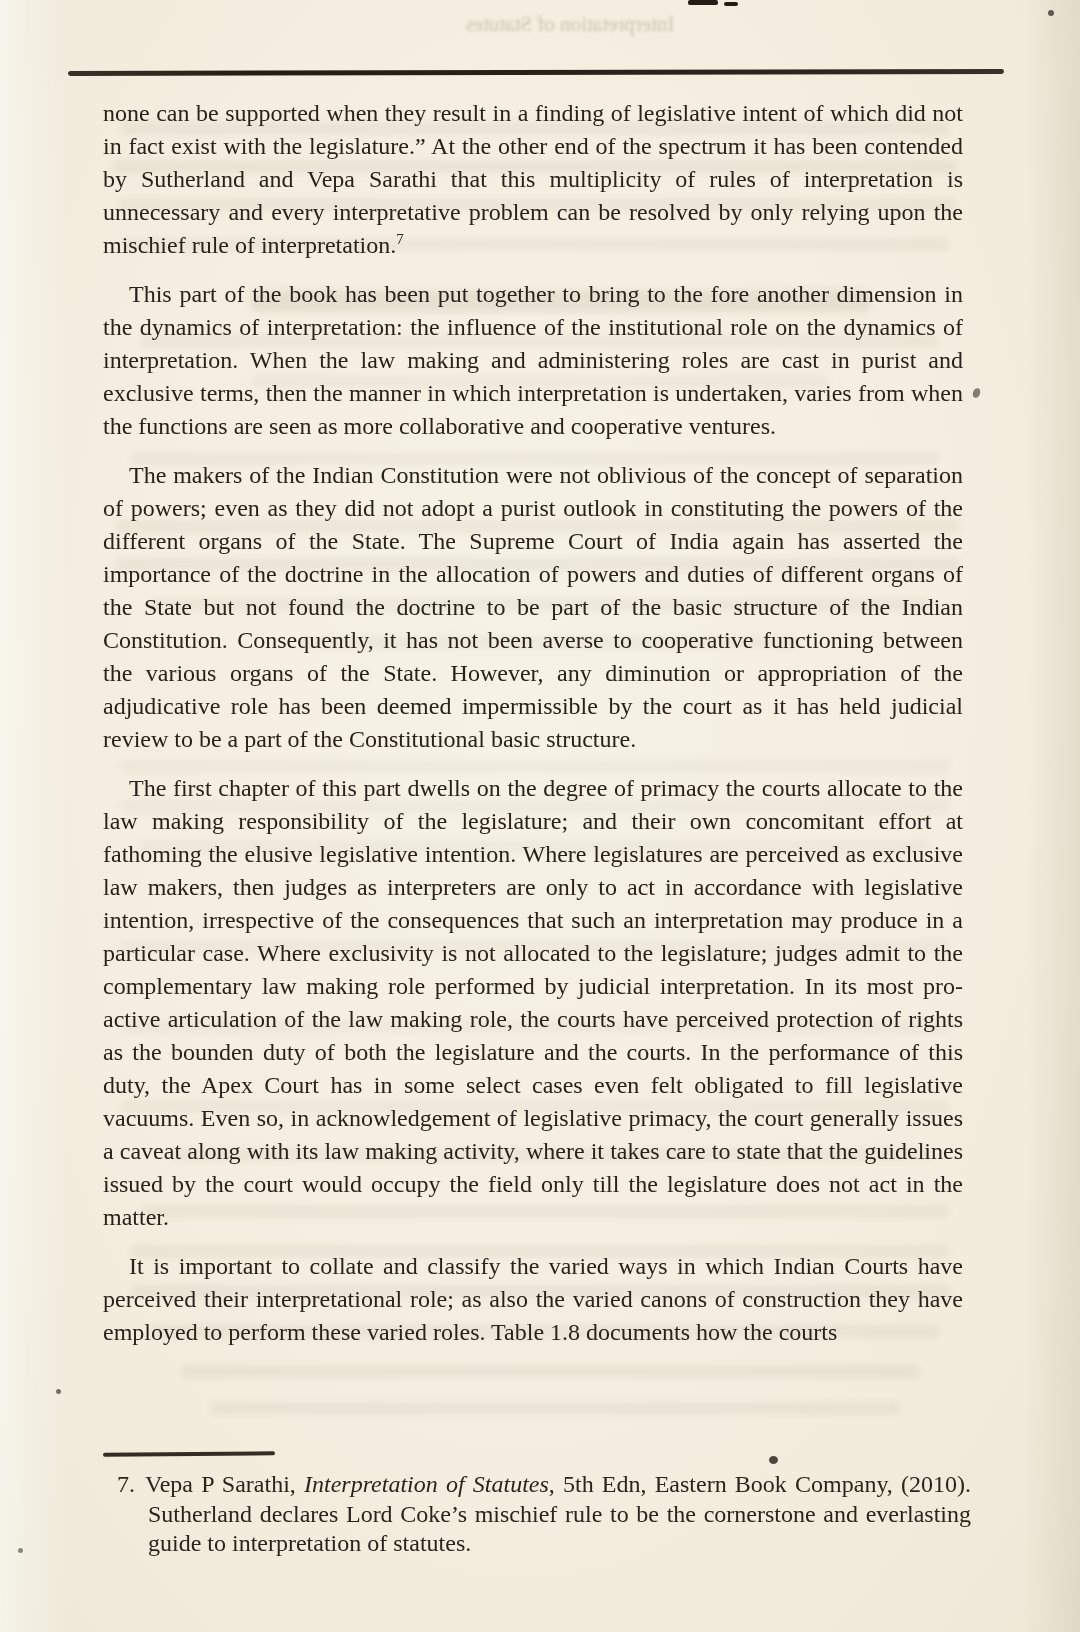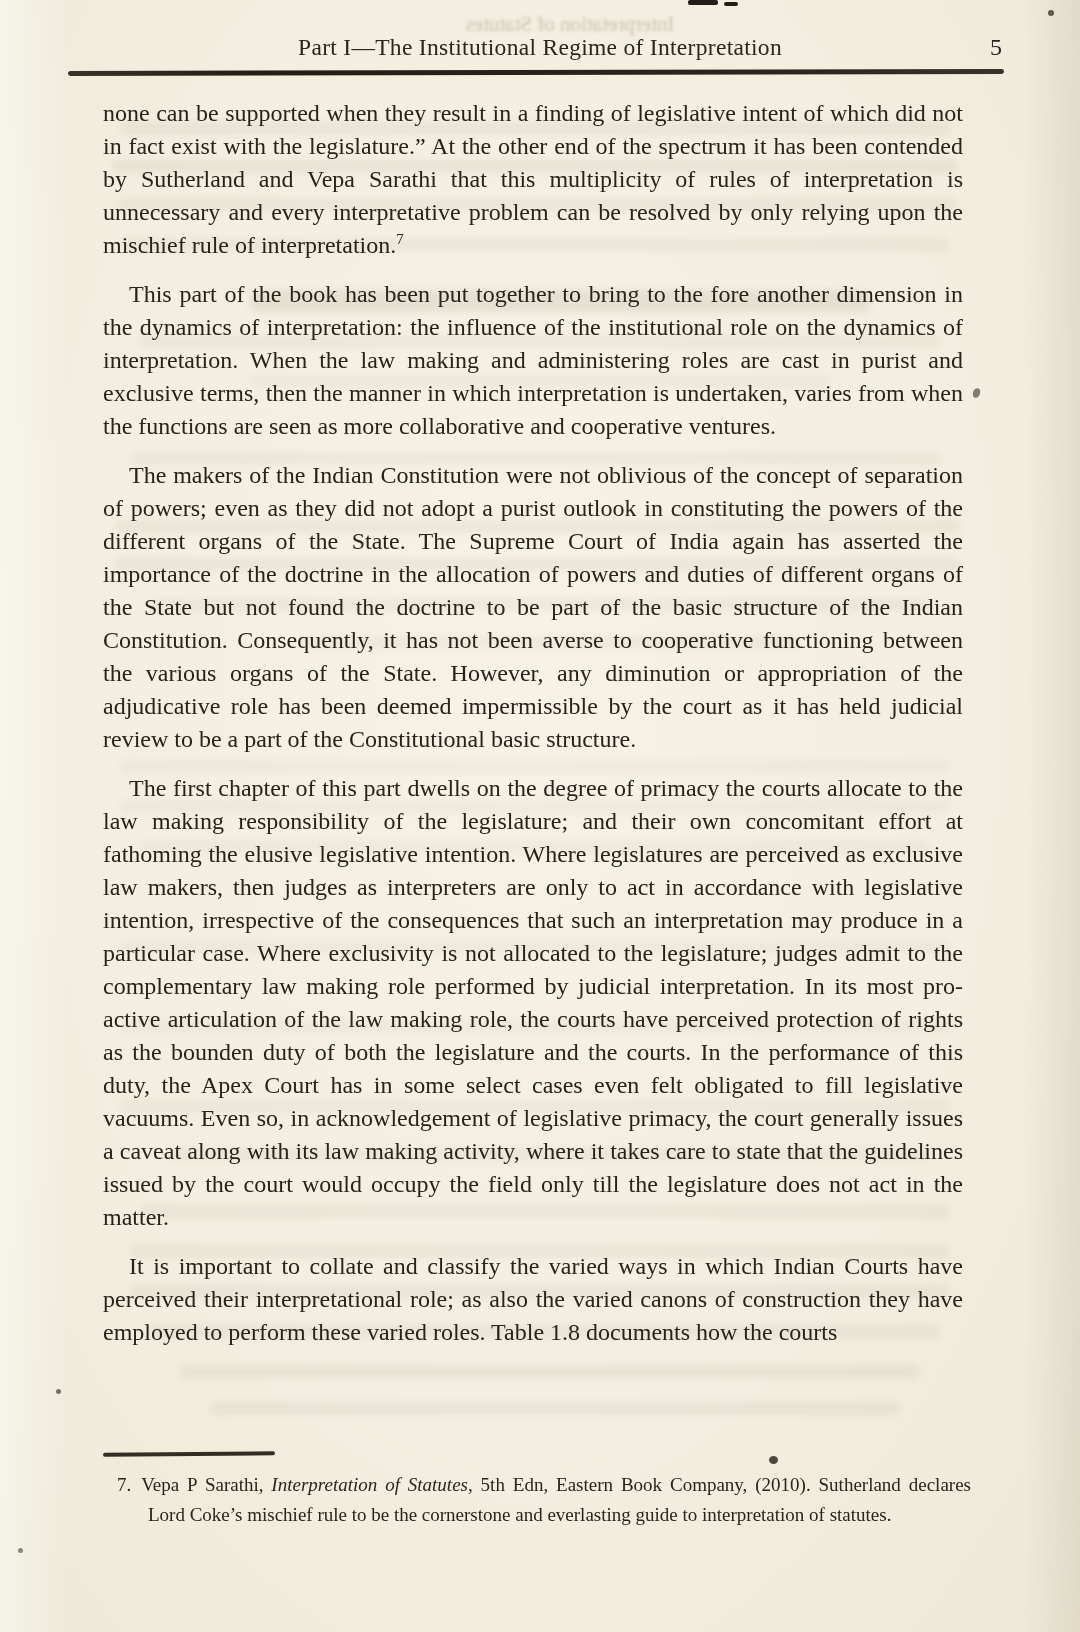--- a/index.html
+++ b/index.html
@@ -36,21 +36,21 @@
   .para{margin:0 0 16px 0;text-indent:26px;}
   .para.no-indent{text-indent:0;}
   .fn-ref{font-size:0.62em;line-height:0;vertical-align:super;}
   
   .footnote-area{position:absolute;top:1452px;left:103px;width:868px;}
   .footnote-rule{
     width:172px;height:4px;background:#352d24;border-radius:2px;
     transform:rotate(-0.5deg);
   }
   .footnote{
-    margin:14px 0 0 0;font-size:19px;line-height:29.5px;text-align:justify;
+    margin:14px 0 0 0;font-size:24px;line-height:29.5px;text-align:justify;
     padding-left:45px;text-indent:-31px;color:#2b241c;
   }
   .fn-marker{padding-right:10px;}
   
   .ghost-title{
     position:absolute;top:12px;left:430px;width:280px;
     transform:scaleX(-1);
     font-size:21px;color:rgba(122,110,84,0.34);
     filter:blur(1.4px);text-align:center;
   }
@@ -88,24 +88,20 @@
   <div class="bleed" style="top:1020px;left:120px;width:830px;opacity:.5;"></div>
   <div class="bleed" style="top:1100px;left:120px;width:830px;opacity:.55;"></div>
   <div class="bleed" style="top:1148px;left:170px;width:760px;opacity:.7;"></div>
   <div class="bleed" style="top:1205px;left:140px;width:810px;opacity:.7;"></div>
   <div class="bleed" style="top:1245px;left:130px;width:820px;opacity:.7;"></div>
   <div class="bleed" style="top:1285px;left:130px;width:820px;opacity:.75;"></div>
   <div class="bleed" style="top:1325px;left:150px;width:790px;opacity:.75;"></div>
   <div class="bleed" style="top:1365px;left:180px;width:740px;opacity:.8;"></div>
   <div class="bleed" style="top:1402px;left:210px;width:690px;opacity:.75;"></div>
 
-  <header class="page-header">
-    <div class="running-head">Part I—The Institutional Regime of Interpretation</div>
-    <div class="page-number">5</div>
-  </header>
   <div class="header-rule"></div>
 
   <main class="body-text">
     <p class="para no-indent"><span>none can be supported when they result in a finding of legislative intent of which did not in fact exist with the legislature.” At the other end of the spectrum it has been contended by Sutherland and Vepa Sarathi that this multiplicity of rules of interpretation is unnecessary and every interpretative problem can be resolved by only relying upon the mischief rule of interpretation.</span><sup class="fn-ref">7</sup></p>
     <p class="para">This part of the book has been put together to bring to the fore another dimension in the dynamics of interpretation: the influence of the institutional role on the dynamics of interpretation. When the law making and administering roles are cast in purist and exclusive terms, then the manner in which interpretation is undertaken, varies from when the functions are seen as more collaborative and cooperative ventures.</p>
     <p class="para">The makers of the Indian Constitution were not oblivious of the concept of separation of powers; even as they did not adopt a purist outlook in constituting the powers of the different organs of the State. The Supreme Court of India again has asserted the importance of the doctrine in the allocation of powers and duties of different organs of the State but not found the doctrine to be part of the basic structure of the Indian Constitution. Consequently, it has not been averse to cooperative functioning between the various organs of the State. However, any diminution or appropriation of the adjudicative role has been deemed impermissible by the court as it has held judicial review to be a part of the Constitutional basic structure.</p>
     <p class="para">The first chapter of this part dwells on the degree of primacy the courts allocate to the law making responsibility of the legislature; and their own concomitant effort at fathoming the elusive legislative intention. Where legislatures are perceived as exclusive law makers, then judges as interpreters are only to act in accordance with legislative intention, irrespective of the consequences that such an interpretation may produce in a particular case. Where exclusivity is not allocated to the legislature; judges admit to the complementary law making role performed by judicial interpretation. In its most pro-active articulation of the law making role, the courts have perceived protection of rights as the bounden duty of both the legislature and the courts. In the performance of this duty, the Apex Court has in some select cases even felt obligated to fill legislative vacuums. Even so, in acknowledgement of legislative primacy, the court generally issues a caveat along with its law making activity, where it takes care to state that the guidelines issued by the court would occupy the field only till the legislature does not act in the matter.</p>
     <p class="para">It is important to collate and classify the varied ways in which Indian Courts have perceived their interpretational role; as also the varied canons of construction they have employed to perform these varied roles. Table 1.8 documents how the courts</p>
   </main>
 

